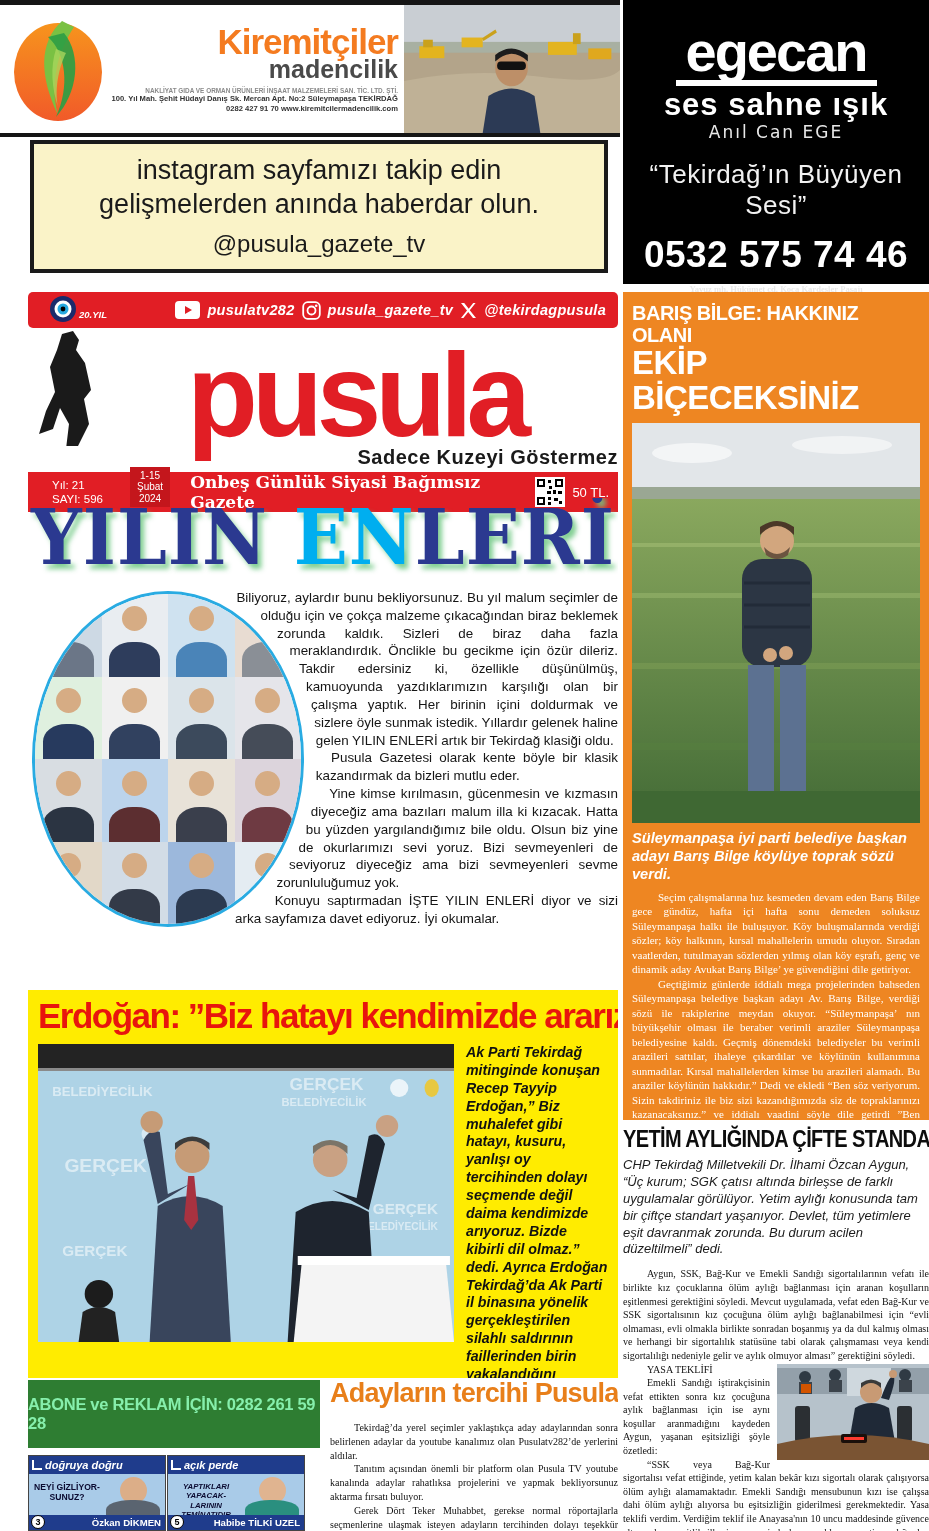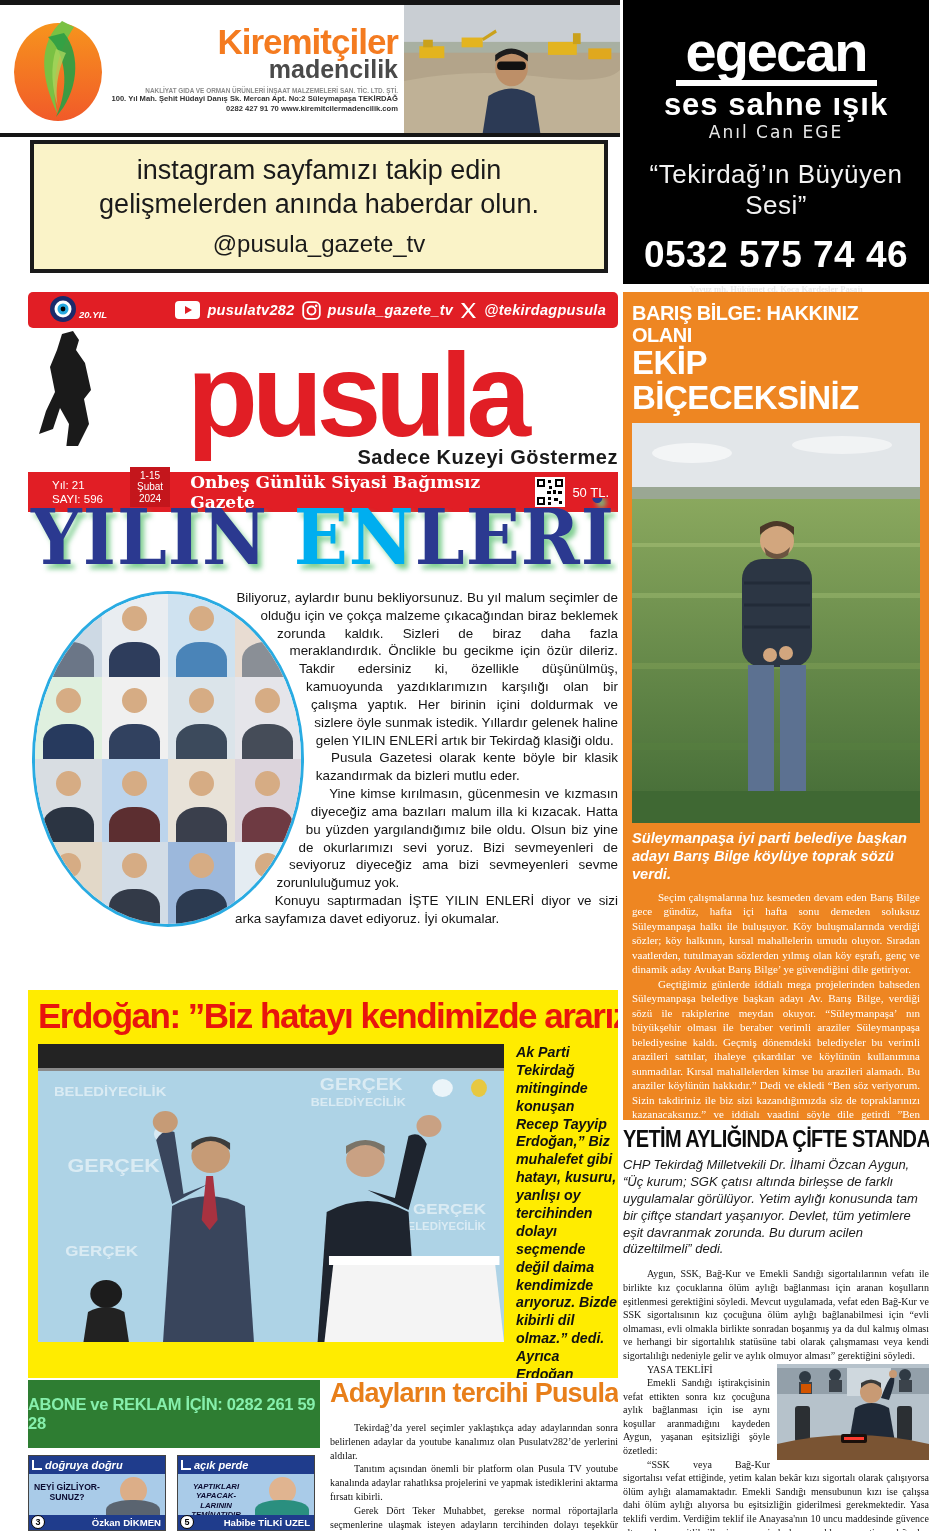--- a/index.html
+++ b/index.html
@@ -83,21 +83,21 @@
   .t16{--bg:#e4ecf2;--suit:#38506e}
   .yilin-body p{font-size:13.4px;line-height:1.33;text-align:justify;margin:0;color:#151515;}
   .yilin-body p + p{text-indent:15px;}
 
   
   #erdogan{position:absolute;left:28px;top:990px;width:590px;height:388px;background:#ffec00;
            box-sizing:border-box;padding:4px 10px;overflow:hidden;}
   .erd-h{color:#e8150d;font-size:35px;font-weight:900;letter-spacing:-1.5px;margin:2px 0 8px;
          white-space:nowrap;}
   .erd-wrap{display:flex;gap:12px;}
-  .rally{width:466px;height:298px;flex:0 0 auto;}
+  .rally{width:416px;height:298px;flex:0 0 auto;}
   .rally svg{display:block;width:100%;height:100%;}
   .erd-text{flex:1;font-weight:700;font-style:italic;font-size:14.2px;line-height:1.26;color:#111;}
 
   
   #bilge{position:absolute;left:623px;top:292px;width:306px;height:828px;background:#ee8622;
          box-sizing:border-box;padding:10px 9px;overflow:hidden;}
   .bilge-k1{color:#fff;font-size:20px;font-weight:700;letter-spacing:-.5px;line-height:1.1;}
   .bilge-k2{color:#fff;font-size:33px;font-weight:900;letter-spacing:-.5px;line-height:1.05;
             margin-bottom:8px;}
   .field{width:100%;height:400px;}
@@ -116,21 +116,21 @@
               text-align:justify;color:#111;}
   .yetim-body p{margin:0;text-indent:24px;}
   .parl{float:right;width:152px;height:96px;margin:1px 0 3px 7px;}
   .parl svg{display:block;width:100%;height:100%;}
 
   
   #abone{position:absolute;left:28px;top:1380px;width:292px;height:68px;background:#2e7d32;
          display:flex;align-items:center;justify-content:center;}
   .abone-t{color:#86efac;font-weight:900;font-size:16.5px;letter-spacing:-.3px;}
 
-  #columnists{position:absolute;left:28px;top:1455px;width:292px;height:76px;display:flex;gap:11px;}
+  #columnists{position:absolute;left:28px;top:1455px;width:292px;height:76px;display:flex;gap:1px;}
   .colbox{width:138px;height:76px;background:#a9cbe8;border:1px solid #444;position:relative;
           overflow:hidden;box-sizing:border-box;}
   .colhead{background:#1f3c8c;color:#fff;font-style:italic;font-size:11px;height:18px;
            line-height:18px;padding-left:16px;position:relative;font-weight:600;}
   .colhead::before{content:"";position:absolute;left:3px;top:4px;width:8px;height:8px;
                    border-left:2px solid #fff;border-bottom:2px solid #fff;}
   .colavatar{position:absolute;right:0;top:18px;width:64px;height:44px;overflow:hidden;}
   .colavatar::before{content:"";position:absolute;left:30%;top:6%;width:42%;padding-top:42%;
                      border-radius:50%;background:var(--skin,#dcae88);}
   .colavatar::after{content:"";position:absolute;left:8%;bottom:-6%;width:84%;height:48%;
@@ -449,18 +449,18 @@
       <div class="coltitle">YAPTIKLARI YAPACAK- LARININ TEMİNATIDIR</div>
       <div class="colfoot">Habibe TİLKİ UZEL</div>
       <div class="colnum">5</div>
     </div>
   </div>
 
   <div id="adaylar">
     <div class="aday-h">Adayların tercihi Pusula oldu</div>
     <div class="aday-body">
       <p>Tekirdağ’da yerel seçimler yaklaştıkça aday adaylarından sonra belirlenen adaylar da youtube kanalımız olan Pusulatv282’de yerlerini aldılar.</p>
-      <p>Tanıtım açısından önemli bir platform olan Pusula TV youtube kanalında adaylar rahatlıksa projelerini ve yapmak istediklerini aktarma fırsatı kibirli.</p>
+      <p>Tanıtım açısından önemli bir platform olan Pusula TV youtube kanalında adaylar rahatlıksa projelerini ve yapmak bekliyorsunuz aktarma fırsatı buluyor.</p>
       <p>Gerek Dört Teker Muhabbet, gerekse normal röportajlarla seçmenlerine ulaşmak isteyen adayların tercihinden dolayı teşekkür ederiz.</p>
     </div>
   </div>
 
 </div>
 
 </body></html>

